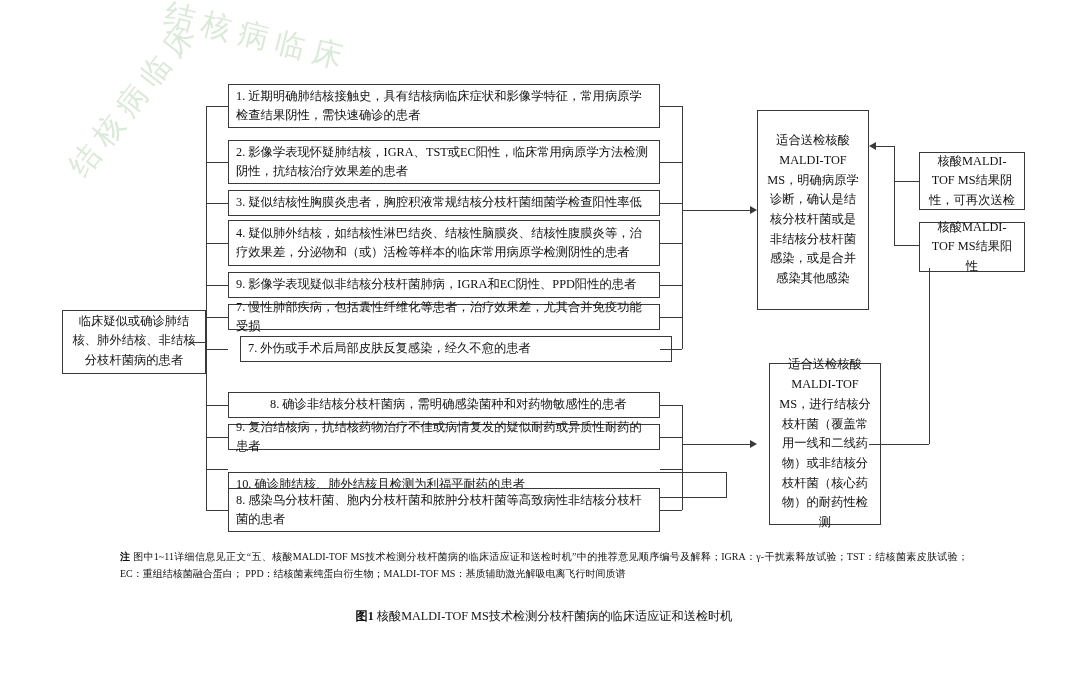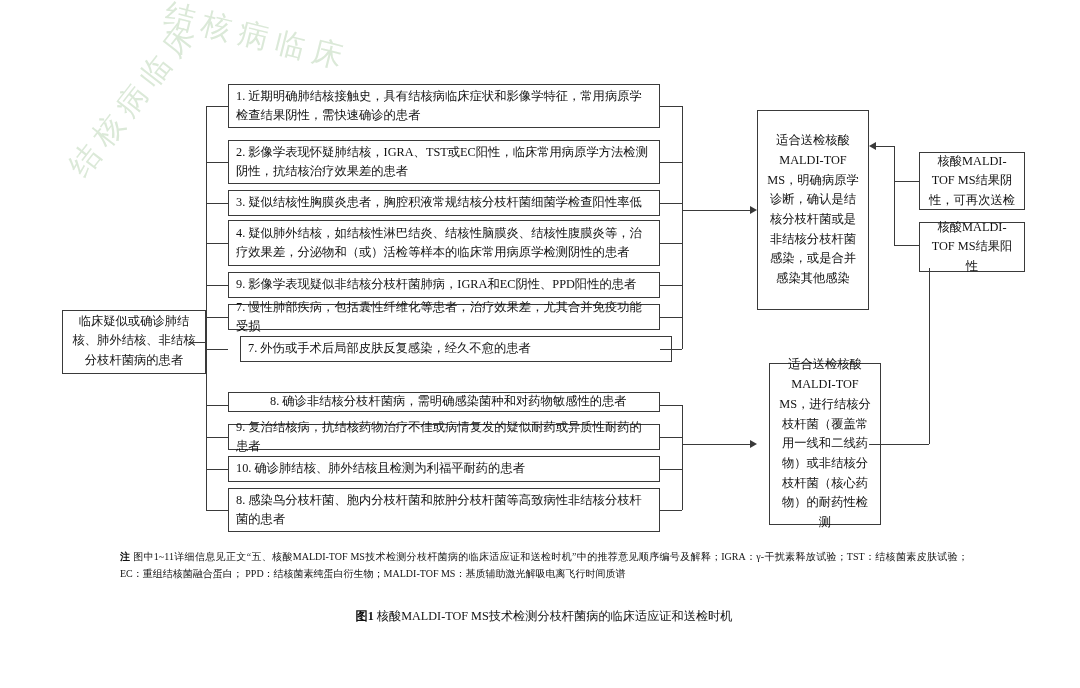--- a/index.html
+++ b/index.html
@@ -113,23 +113,23 @@
   <div class="box center" style="left:62px; top:310px; width:144px; height:64px;font-family:Liberation Mono, monospace;">临床疑似或确诊肺结核、肺外结核、非结核分枝杆菌病的患者</div>
 
   <div class="box vcenter" style="left:228px; top:84px; width:432px; height:44px;">1. 近期明确肺结核接触史，具有结核病临床症状和影像学特征，常用病原学检查结果阴性，需快速确诊的患者</div>
   <div class="box vcenter" style="left:228px; top:140px; width:432px; height:44px;">2. 影像学表现怀疑肺结核，IGRA、TST或EC阳性，临床常用病原学方法检测阴性，抗结核治疗效果差的患者</div>
   <div class="box vcenter" style="left:228px; top:190px; width:432px; height:26px;">3. 疑似结核性胸膜炎患者，胸腔积液常规结核分枝杆菌细菌学检查阳性率低</div>
   <div class="box vcenter" style="left:228px; top:220px; width:432px; height:46px;">4. 疑似肺外结核，如结核性淋巴结炎、结核性脑膜炎、结核性腹膜炎等，治疗效果差，分泌物和（或）活检等样本的临床常用病原学检测阴性的患者</div>
   <div class="box vcenter" style="left:228px; top:272px; width:432px; height:26px;">9. 影像学表现疑似非结核分枝杆菌肺病，IGRA和EC阴性、PPD阳性的患者</div>
   <div class="box vcenter" style="left:228px; top:304px; width:432px; height:26px;">7. 慢性肺部疾病，包括囊性纤维化等患者，治疗效果差，尤其合并免疫功能受损</div>
   <div class="box vcenter" style="left:240px; top:336px; width:432px; height:26px;">7. 外伤或手术后局部皮肤反复感染，经久不愈的患者</div>
 
-  <div class="box vcenter" style="left:228px; top:392px; width:432px; height:20px;padding-left:41px;">8. 确诊非结核分枝杆菌病，需明确感染菌种和对药物敏感性的患者</div>
+  <div class="box vcenter" style="left:228px; top:392px; width:432px; height:26px;padding-left:41px;">8. 确诊非结核分枝杆菌病，需明确感染菌种和对药物敏感性的患者</div>
   <div class="box vcenter" style="left:228px; top:424px; width:432px; height:26px;">9. 复治结核病，抗结核药物治疗不佳或病情复发的疑似耐药或异质性耐药的患者</div>
-  <div class="box vcenter" style="left:228px; top:456px; width:432px; height:26px;">10. 确诊肺结核、肺外结核且检测为利福平耐药的患者</div>
+  <div class="box vcenter" style="left:228px; top:472px; width:499px; height:26px;">10. 确诊肺结核、肺外结核且检测为利福平耐药的患者</div>
   <div class="box vcenter" style="left:228px; top:488px; width:432px; height:44px;">8. 感染鸟分枝杆菌、胞内分枝杆菌和脓肿分枝杆菌等高致病性非结核分枝杆菌的患者</div>
 
   <div class="box center" style="left:757px; top:110px; width:112px; height:200px; line-height:1.6;">适合送检核酸MALDI-TOF MS，明确病原学诊断，确认是结核分枝杆菌或是非结核分枝杆菌感染，或是合并感染其他感染</div>
   <div class="box center" style="left:757px; top:363px; width:112px; height:162px; line-height:1.6;margin-left:12px;">适合送检核酸MALDI-TOF MS，进行结核分枝杆菌（覆盖常用一线和二线药物）或非结核分枝杆菌（核心药物）的耐药性检测</div>
 
   <div class="box center" style="left:919px; top:152px; width:106px; height:58px;">核酸MALDI-TOF MS结果阴性，可再次送检</div>
   <div class="box center" style="left:919px; top:222px; width:106px; height:50px;">核酸MALDI-TOF MS结果阳性</div>
 
   <div class="line h" style="left:190px; top:342px; width:16px;"></div>
 

